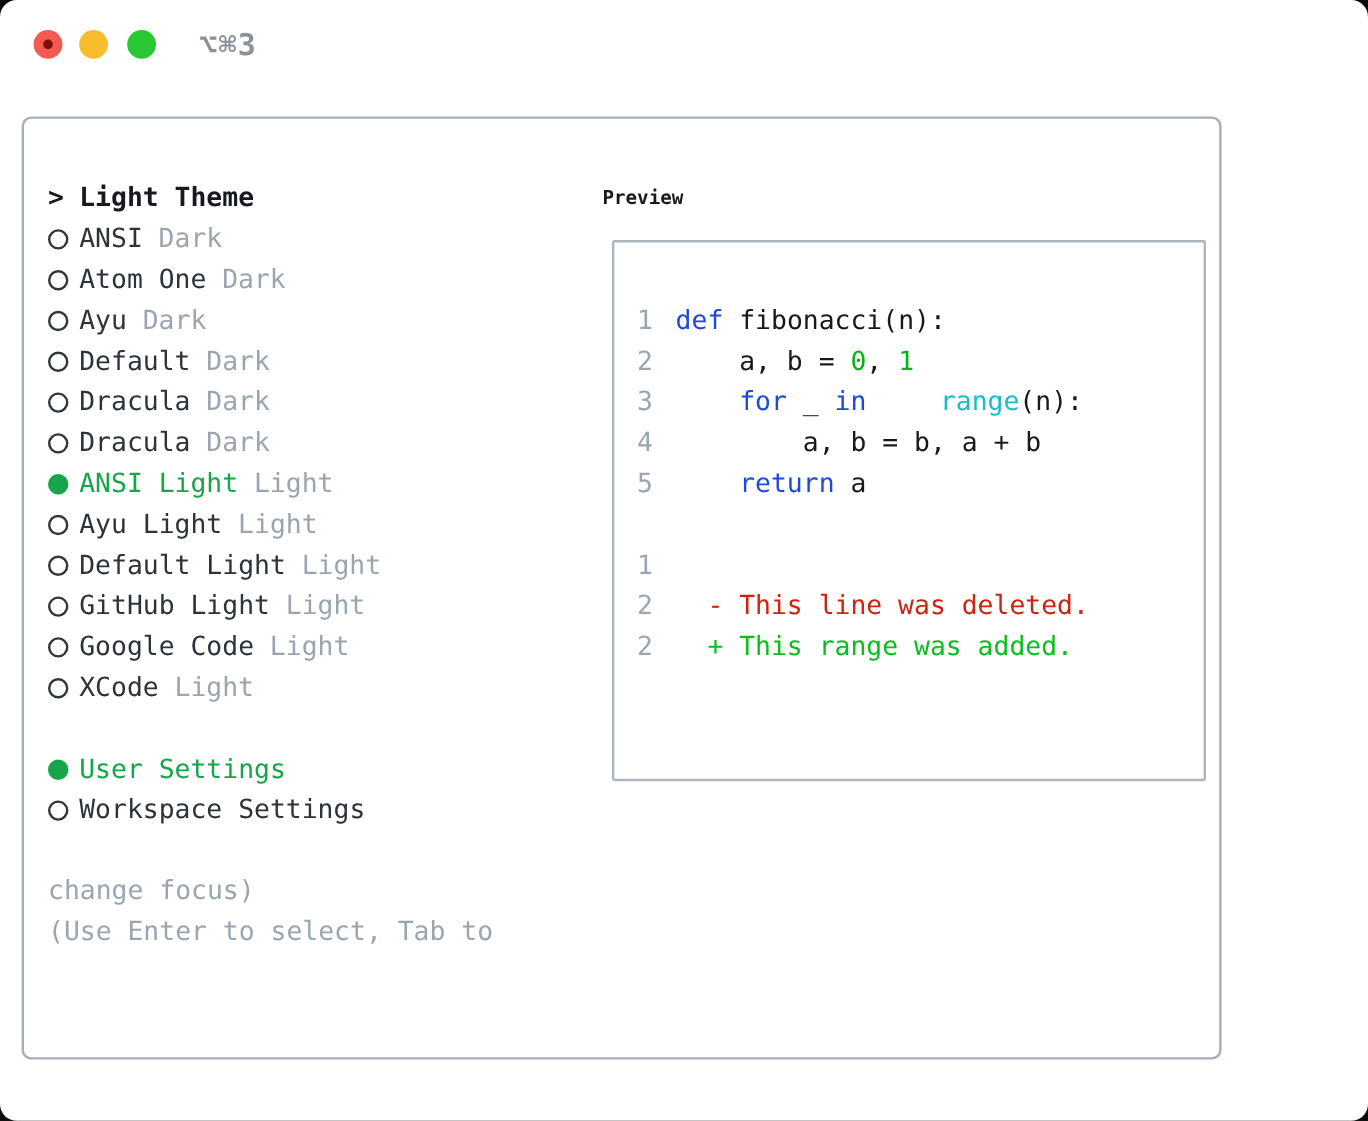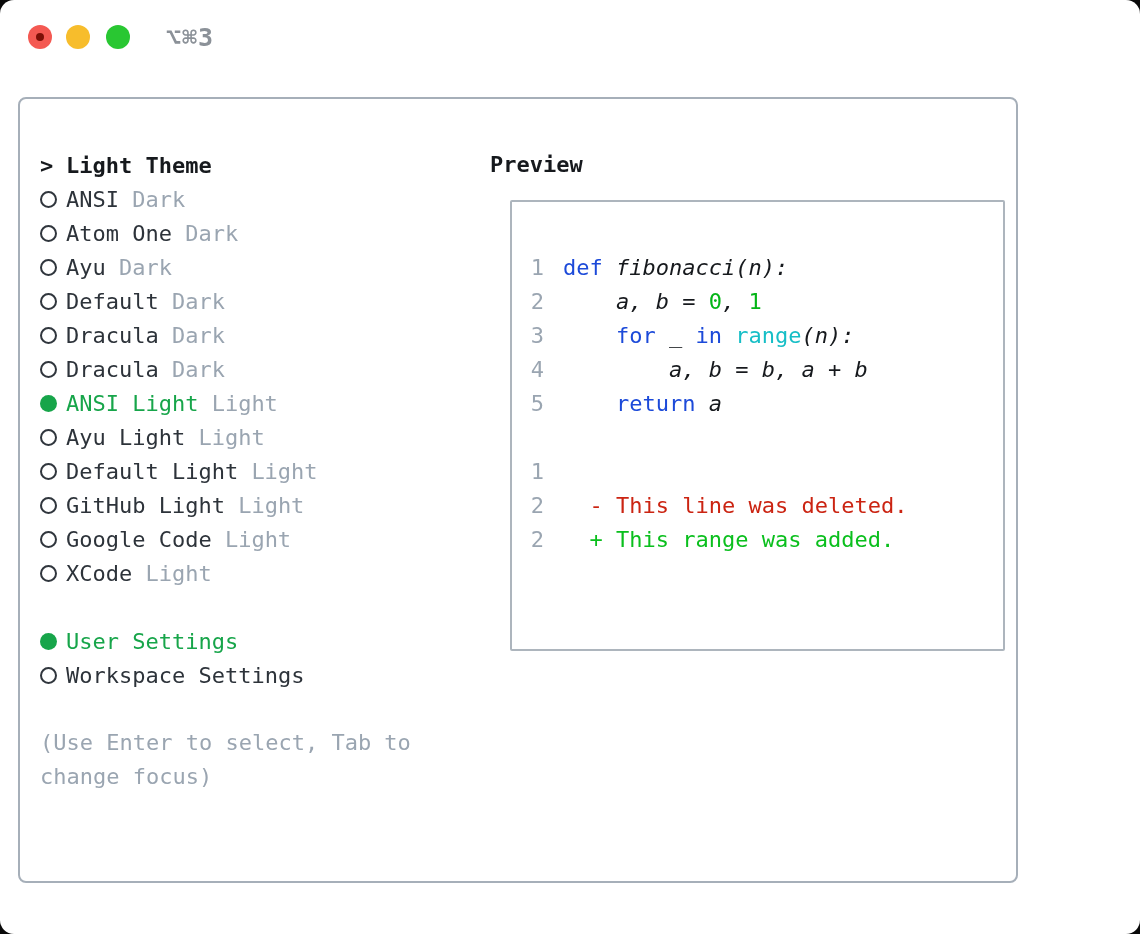--- a/index.html
+++ b/index.html
@@ -32,31 +32,31 @@
   .radio.on{width:17px;height:17px;border:0;background:var(--accent-green);}
   .item-name{color:var(--text-dark);}
   .theme-row.selected .item-name{color:var(--accent-green);}
   .variant{color:var(--muted-gray);margin-left:13.2px;}
   .apply-title{color:var(--text-black);}
   .apply-row.selected .item-name{color:var(--accent-green);}
   .spacer{height:34px;}
   .help-line{height:34px;line-height:34px;color:var(--muted-gray);white-space:pre;}
 
   
-  .preview-title{position:absolute;left:470px;top:49px;font-size:22px;line-height:34px;
+  .preview-title{position:absolute;left:482px;top:49px;font-size:16px;line-height:34px;
                  font-weight:bold;color:var(--text-black);}
   .preview-box{position:absolute;left:490px;top:101px;width:473px;height:399px;
                border:2px solid var(--preview-border);border-radius:2px;
                padding:48px 0 0 18px;box-sizing:content-box;overflow:hidden;}
   .code-line{display:flex;height:34px;align-items:center;font-size:22px;white-space:pre;}
   .lnum{width:14px;flex:0 0 14px;text-align:right;color:var(--muted-gray);margin-right:19px;}
-  .tk-plain{color:var(--text-black);font-style:italic;}
+  .tk-plain{color:var(--text-black);}
   .tk-keyword{color:var(--keyword-blue);}
   .tk-number{color:var(--number-green);}
-  .tk-builtin{color:var(--builtin-cyan);}
+  .tk-builtin{color:var(--builtin-cyan);margin-left:48px;}
   .tk-context{color:var(--context-gray);}
   .tk-deleted{color:var(--deleted-red);}
   .tk-added{color:var(--added-green);}
 </style>
 </head>
 <body style="--accent-green: #17a54a; --keyword-blue: #1c4ad9; --builtin-cyan: #16bec6; --number-green: #04b517; --deleted-red: #cb2412; --added-green: #0abf1d; --context-gray: #9aa5b1; --muted-gray: #9aa5b1; --text-black: #16191d; --text-dark: #2d333a; --radio-ring: #30363d; --panel-border: #a6afb9; --preview-border: #adb5bd; --shortcut-gray: #8b9198; --tl-red: #f45952; --tl-red-dot: #7d1007; --tl-yellow: #f7bd2c; --tl-green: #29c732;">
 
 <div class="window">
 
   <div class="titlebar">
@@ -95,22 +95,22 @@
 
 
       <div id="apply-list">
           <div class="row apply-row selected"><span class="marker-col"><span class="radio on"></span></span><span class="item-name">User Settings</span></div>
           <div class="row apply-row"><span class="marker-col"><span class="radio"></span></span><span class="item-name">Workspace Settings</span></div>
         </div>
 
       <div class="spacer"></div>
 
       <div id="help-text">
+          <div class="help-line">change focus)</div>
           <div class="help-line">(Use Enter to select, Tab to</div>
-          <div class="help-line">change focus)</div>
         </div>
     </div>
 
     <div class="preview-title">Preview</div>
 
     <div class="preview-box" id="preview-box">
         <div class="code-line"><span class="lnum">1</span><span class="code-content"><span class="tk-keyword">def</span><span class="tk-plain"> fibonacci(n):</span></span></div>
         <div class="code-line"><span class="lnum">2</span><span class="code-content"><span class="tk-plain">    a, b = </span><span class="tk-number">0</span><span class="tk-plain">, </span><span class="tk-number">1</span></span></div>
         <div class="code-line"><span class="lnum">3</span><span class="code-content"><span class="tk-plain">    </span><span class="tk-keyword">for</span><span class="tk-plain"> _ </span><span class="tk-keyword">in</span><span class="tk-plain"> </span><span class="tk-builtin">range</span><span class="tk-plain">(n):</span></span></div>
         <div class="code-line"><span class="lnum">4</span><span class="code-content"><span class="tk-plain">        a, b = b, a + b</span></span></div>

